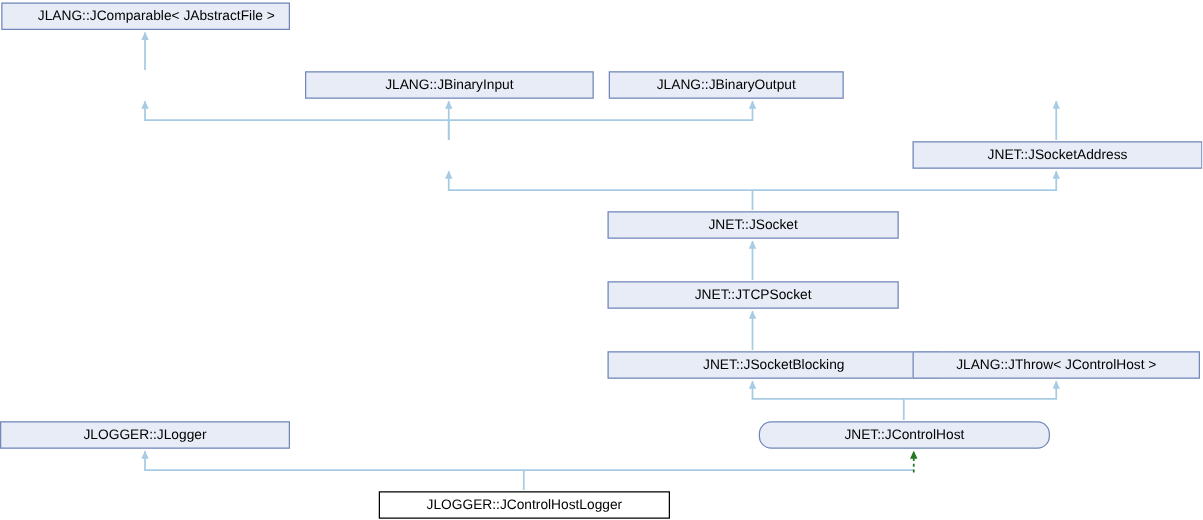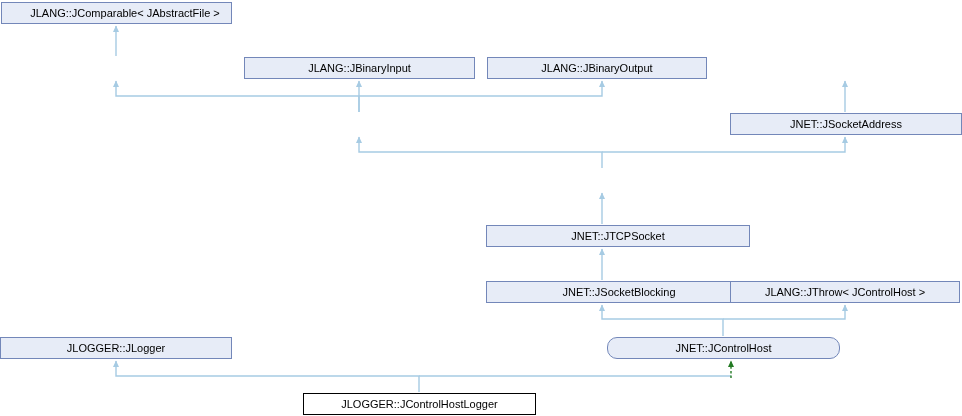--- a/index.html
+++ b/index.html
@@ -84,22 +84,23 @@
     <path class="edge" d="M602,280 V249" marker-end="url(#arrow-blue)"></path>
     <path class="edge" d="M723,336 V319 H602 V305" marker-end="url(#arrow-blue)"></path>
     <path class="edge" d="M723,319 H845 V305" marker-end="url(#arrow-blue)"></path>
     <path class="edge" d="M419,392 V376 H116 V361" marker-end="url(#arrow-blue)"></path>
     <path class="edge" d="M419,376 H731"></path>
     <path class="edge virtual" d="M731,378 V361" marker-end="url(#arrow-green)"></path>
   </svg>
 
   <div class="node" style="left:1px;   top:2px;   width:231px;padding-left:17px;">JLANG::JComparable&lt; JAbstractFile &gt;</div>
   <div class="node" style="left:244px; top:57px;  width:231px;">JLANG::JBinaryInput</div>
-  <div class="node" style="left:487px; top:57px;  width:220px;">JLANG::JBinaryOutput</div>
+  <div class="node" style="left:487px; top:57px;  width:188px;">JLANG::JBinaryOutput</div>
   <div class="node" style="left:730px; top:113px; width:232px;">JNET::JSocketAddress</div>
-  <div class="node" style="left:486px; top:225px; width:264px;">JNET::JTCPSocket</div>
+  <div class="node" style="left:486px; top:169px; width:233px;">JNET::JSocket</div>
+  <div class="node" style="left:486px; top:225px; width:233px;">JNET::JTCPSocket</div>
   <div class="node" style="left:486px; top:281px; width:266px;">JNET::JSocketBlocking</div>
   <div class="node" style="left:730px; top:281px; width:230px;">JLANG::JThrow&lt; JControlHost &gt;</div>
   <div class="node" style="left:0px;   top:337px; width:232px;">JLOGGER::JLogger</div>
   <div class="node" style="left:607px; top:337px; width:233px;border-radius:10px;">JNET::JControlHost</div>
   <div class="node current" style="left:303px; top:393px; width:233px;">JLOGGER::JControlHostLogger</div>
 
 </div>
 
 </body></html>

